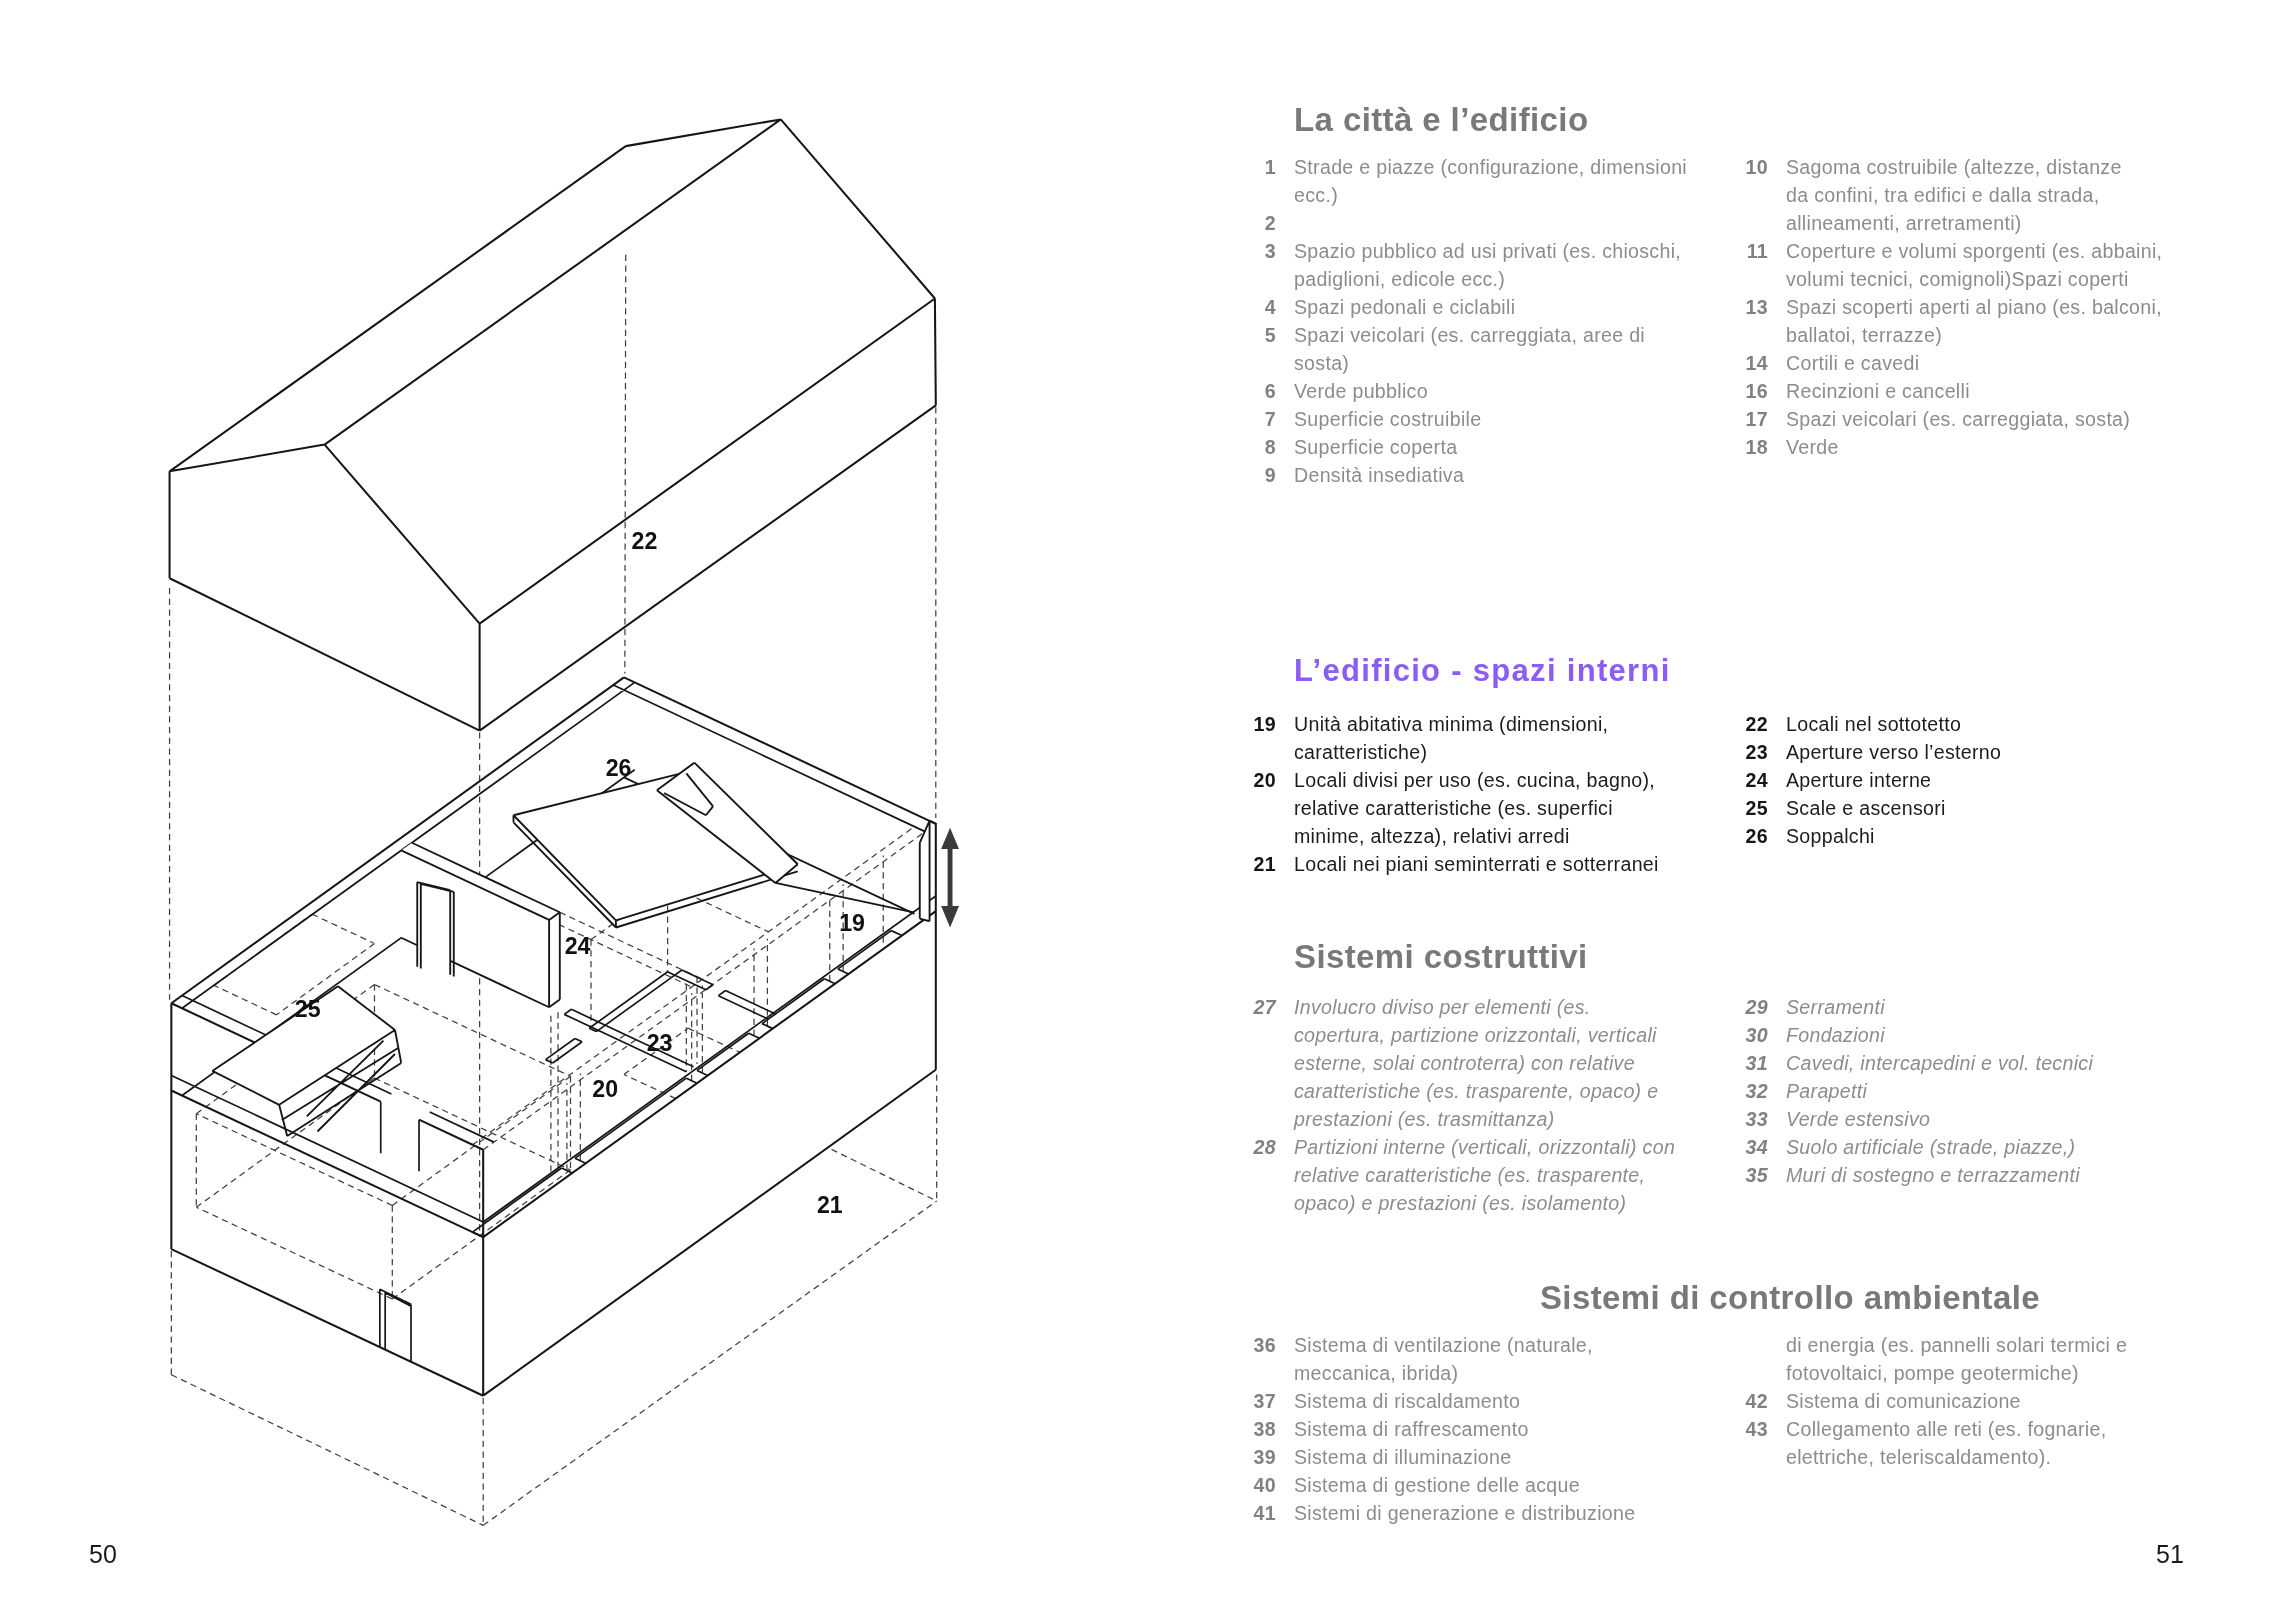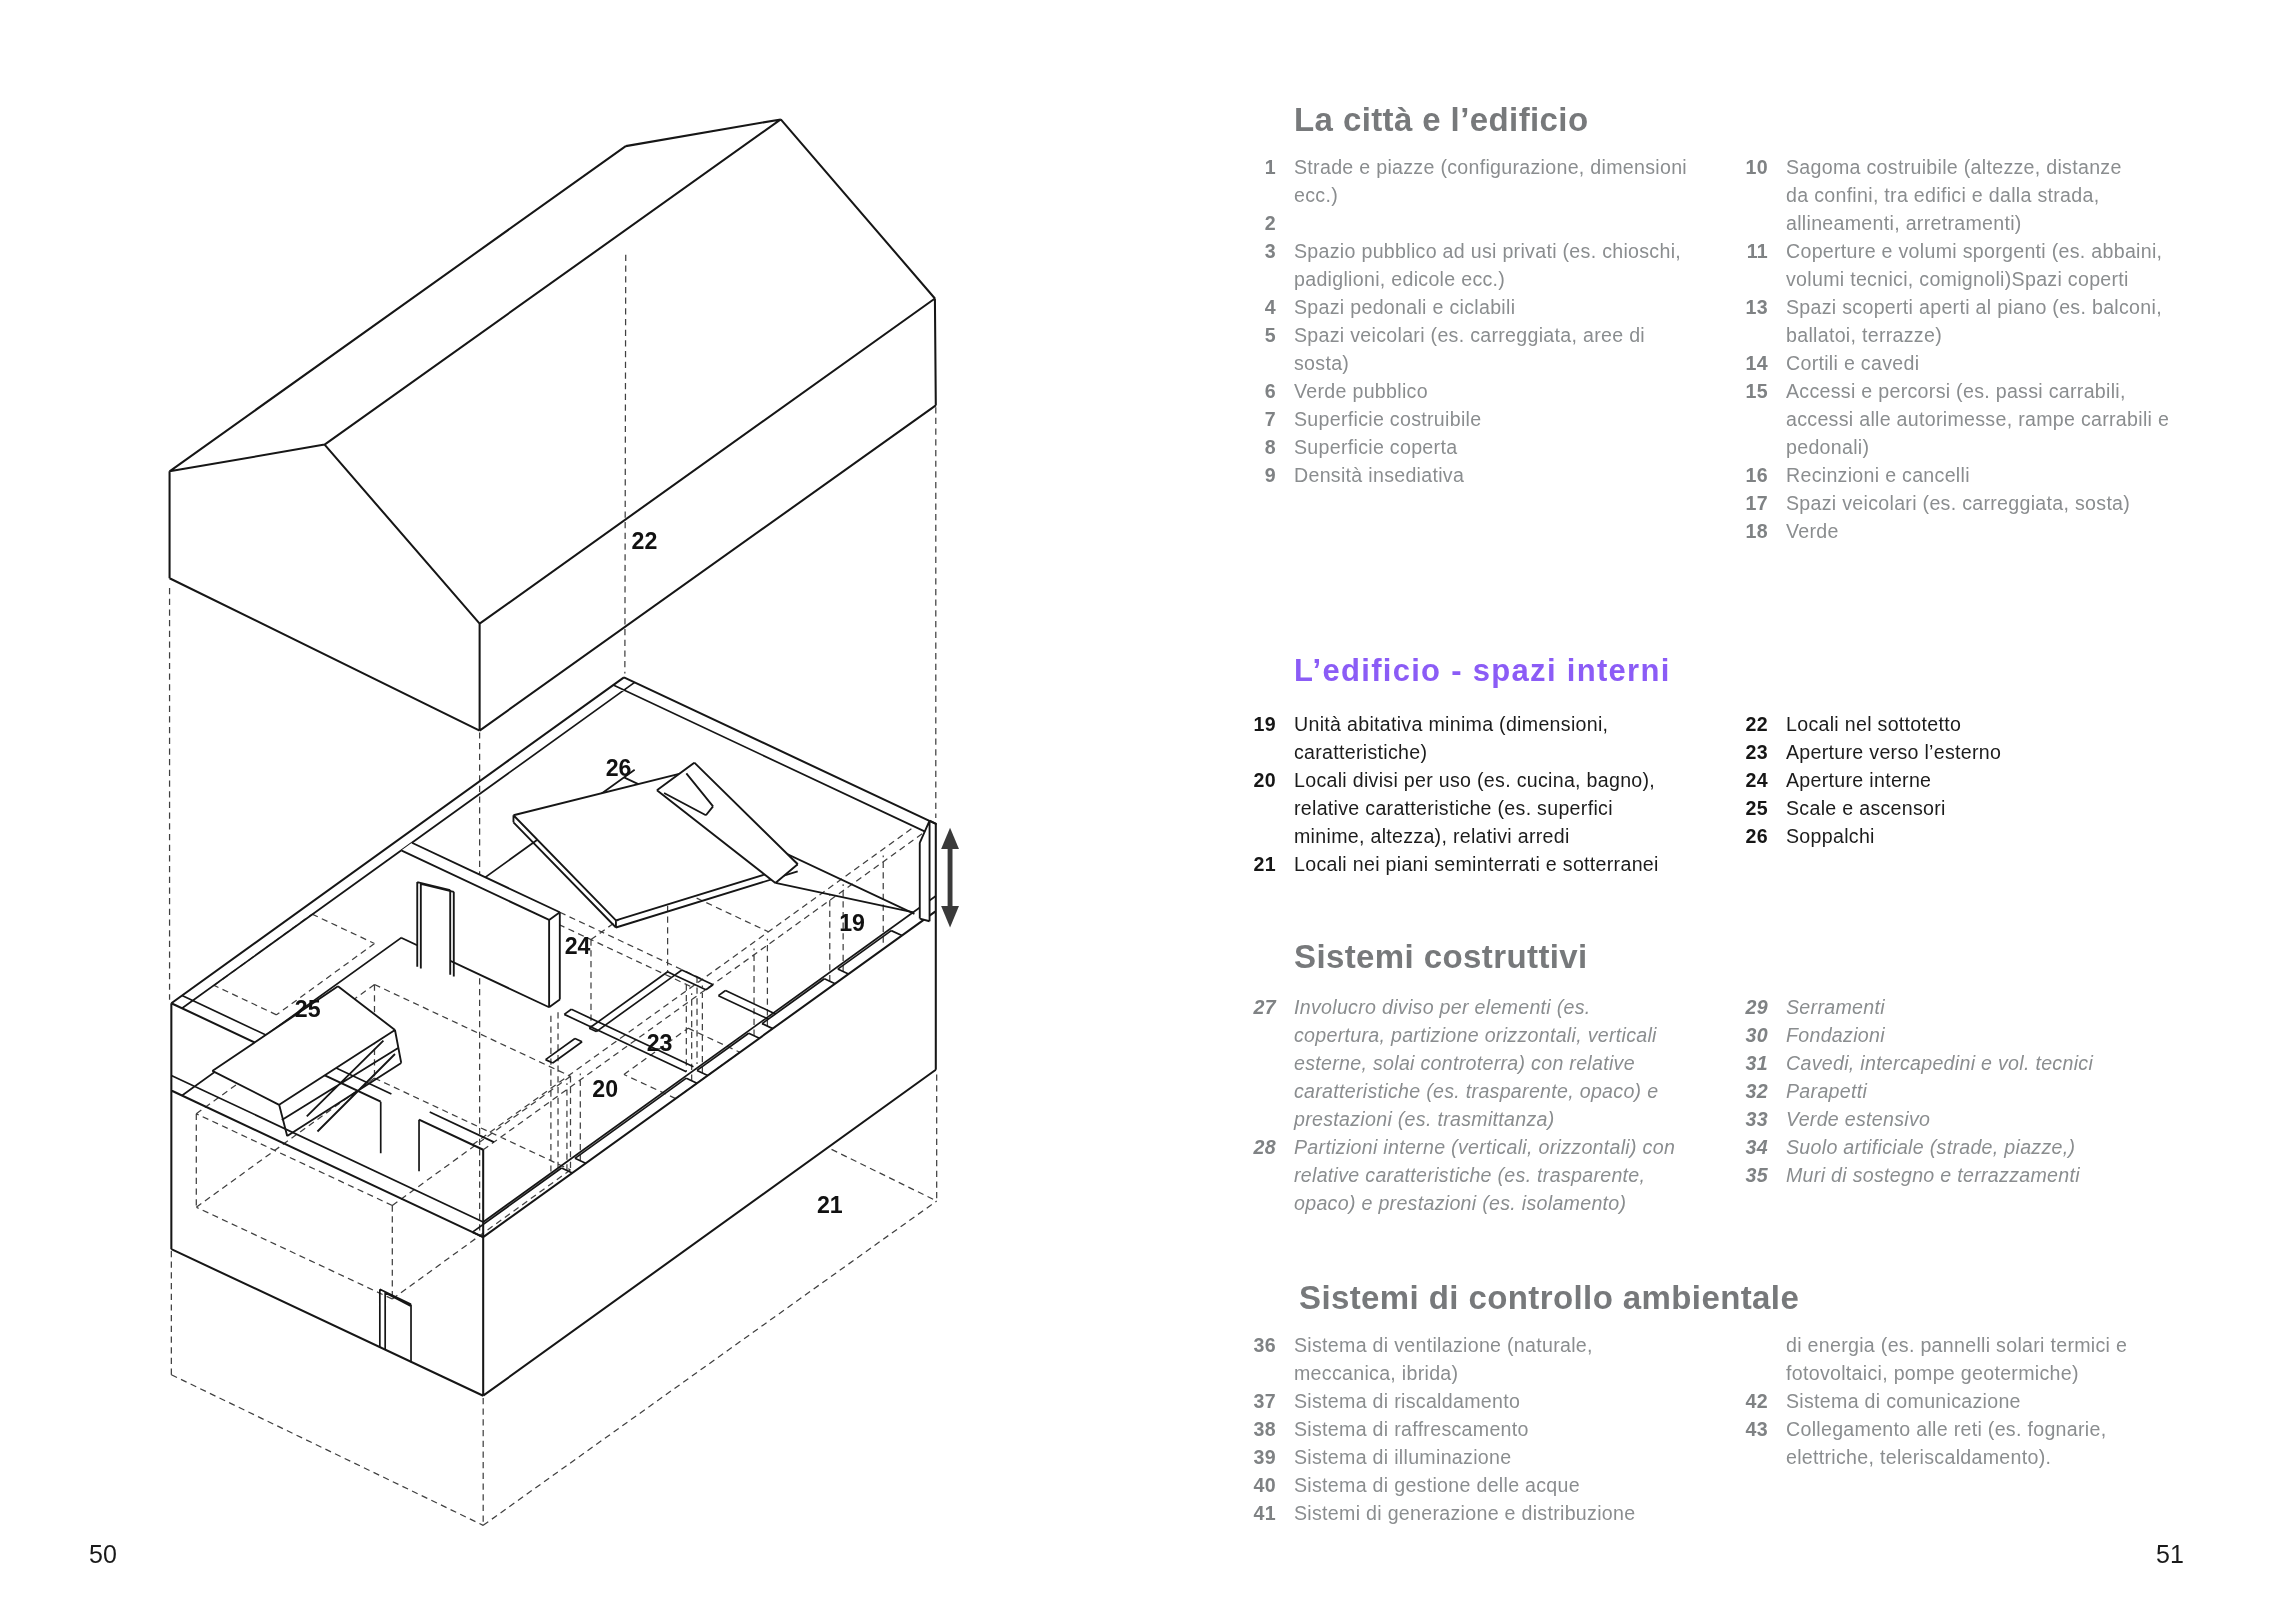--- a/index.html
+++ b/index.html
@@ -108,24 +108,20 @@
           </div>
 <div class="row">
             <div class="num gray">13</div>
             <div class="txt gray">Spazi scoperti aperti al piano (es. balconi,<br>ballatoi, terrazze)</div>
           </div>
 <div class="row">
             <div class="num gray">14</div>
             <div class="txt gray">Cortili e cavedi</div>
           </div>
 <div class="row">
-            <div class="num gray">15</div>
-            <div class="txt gray">Accessi e percorsi (es. passi carrabili,<br>accessi alle autorimesse, rampe carrabili e<br>pedonali)</div>
-          </div>
-<div class="row">
             <div class="num gray">16</div>
             <div class="txt gray">Recinzioni e cancelli</div>
           </div>
 <div class="row">
             <div class="num gray">17</div>
             <div class="txt gray">Spazi veicolari (es. carreggiata, sosta)</div>
           </div>
 <div class="row">
             <div class="num gray">18</div>
             <div class="txt gray">Verde</div>
@@ -219,21 +215,21 @@
 <div class="row">
             <div class="num gray">35</div>
             <div class="txt gray">Muri di sostegno e terrazzamenti</div>
           </div>
         </div>
       <div style="height:232px;"></div>
     </div>
   </div>
 
   <div class="sec" style="left:1243px; top:1279px; width:1038px;">
-    <h2 class="h-gray" style="margin-left:56px; padding-left:0px;">Sistemi di controllo ambientale</h2>
+    <h2 class="h-gray" style="margin-left:56px; padding-left:0px;text-align:center;">Sistemi di controllo ambientale</h2>
     <div style="position:relative; margin-top:14.3px;">
       <div class="col" style="left:0px;">
           <div class="row">
             <div class="num gray">36</div>
             <div class="txt gray">Sistema di ventilazione (naturale,<br>meccanica, ibrida)</div>
           </div>
 <div class="row">
             <div class="num gray">37</div>
             <div class="txt gray">Sistema di riscaldamento</div>
           </div>

